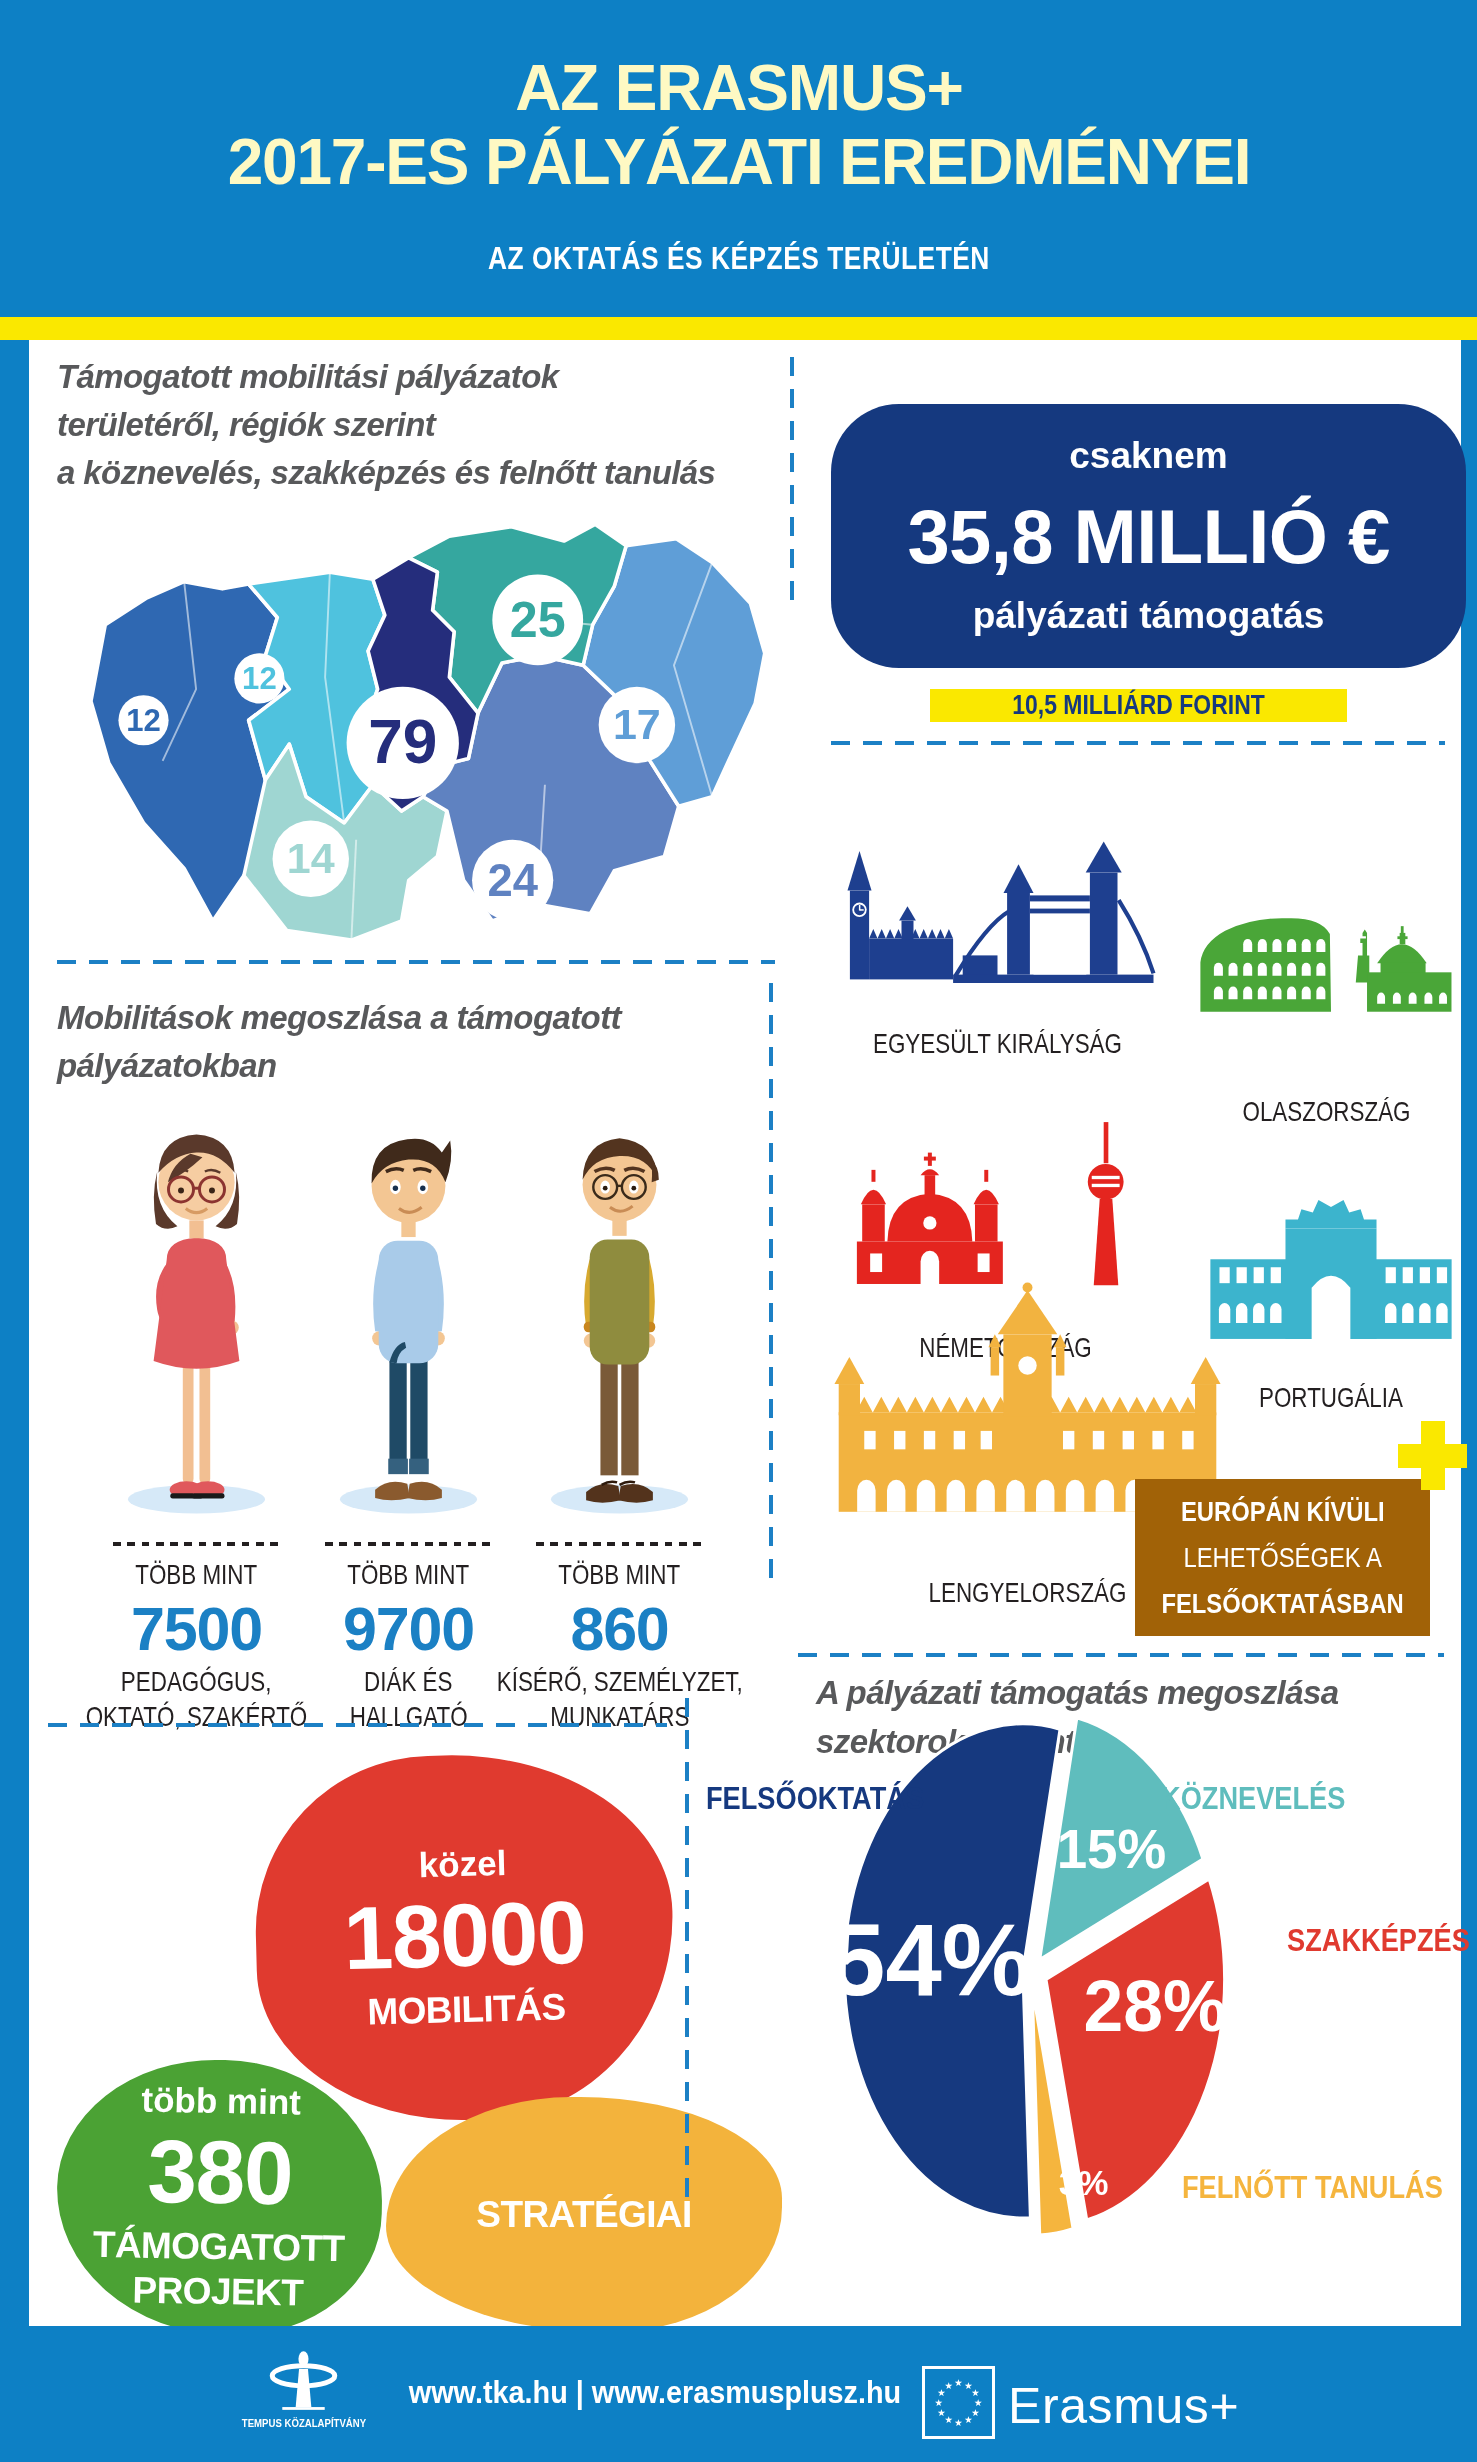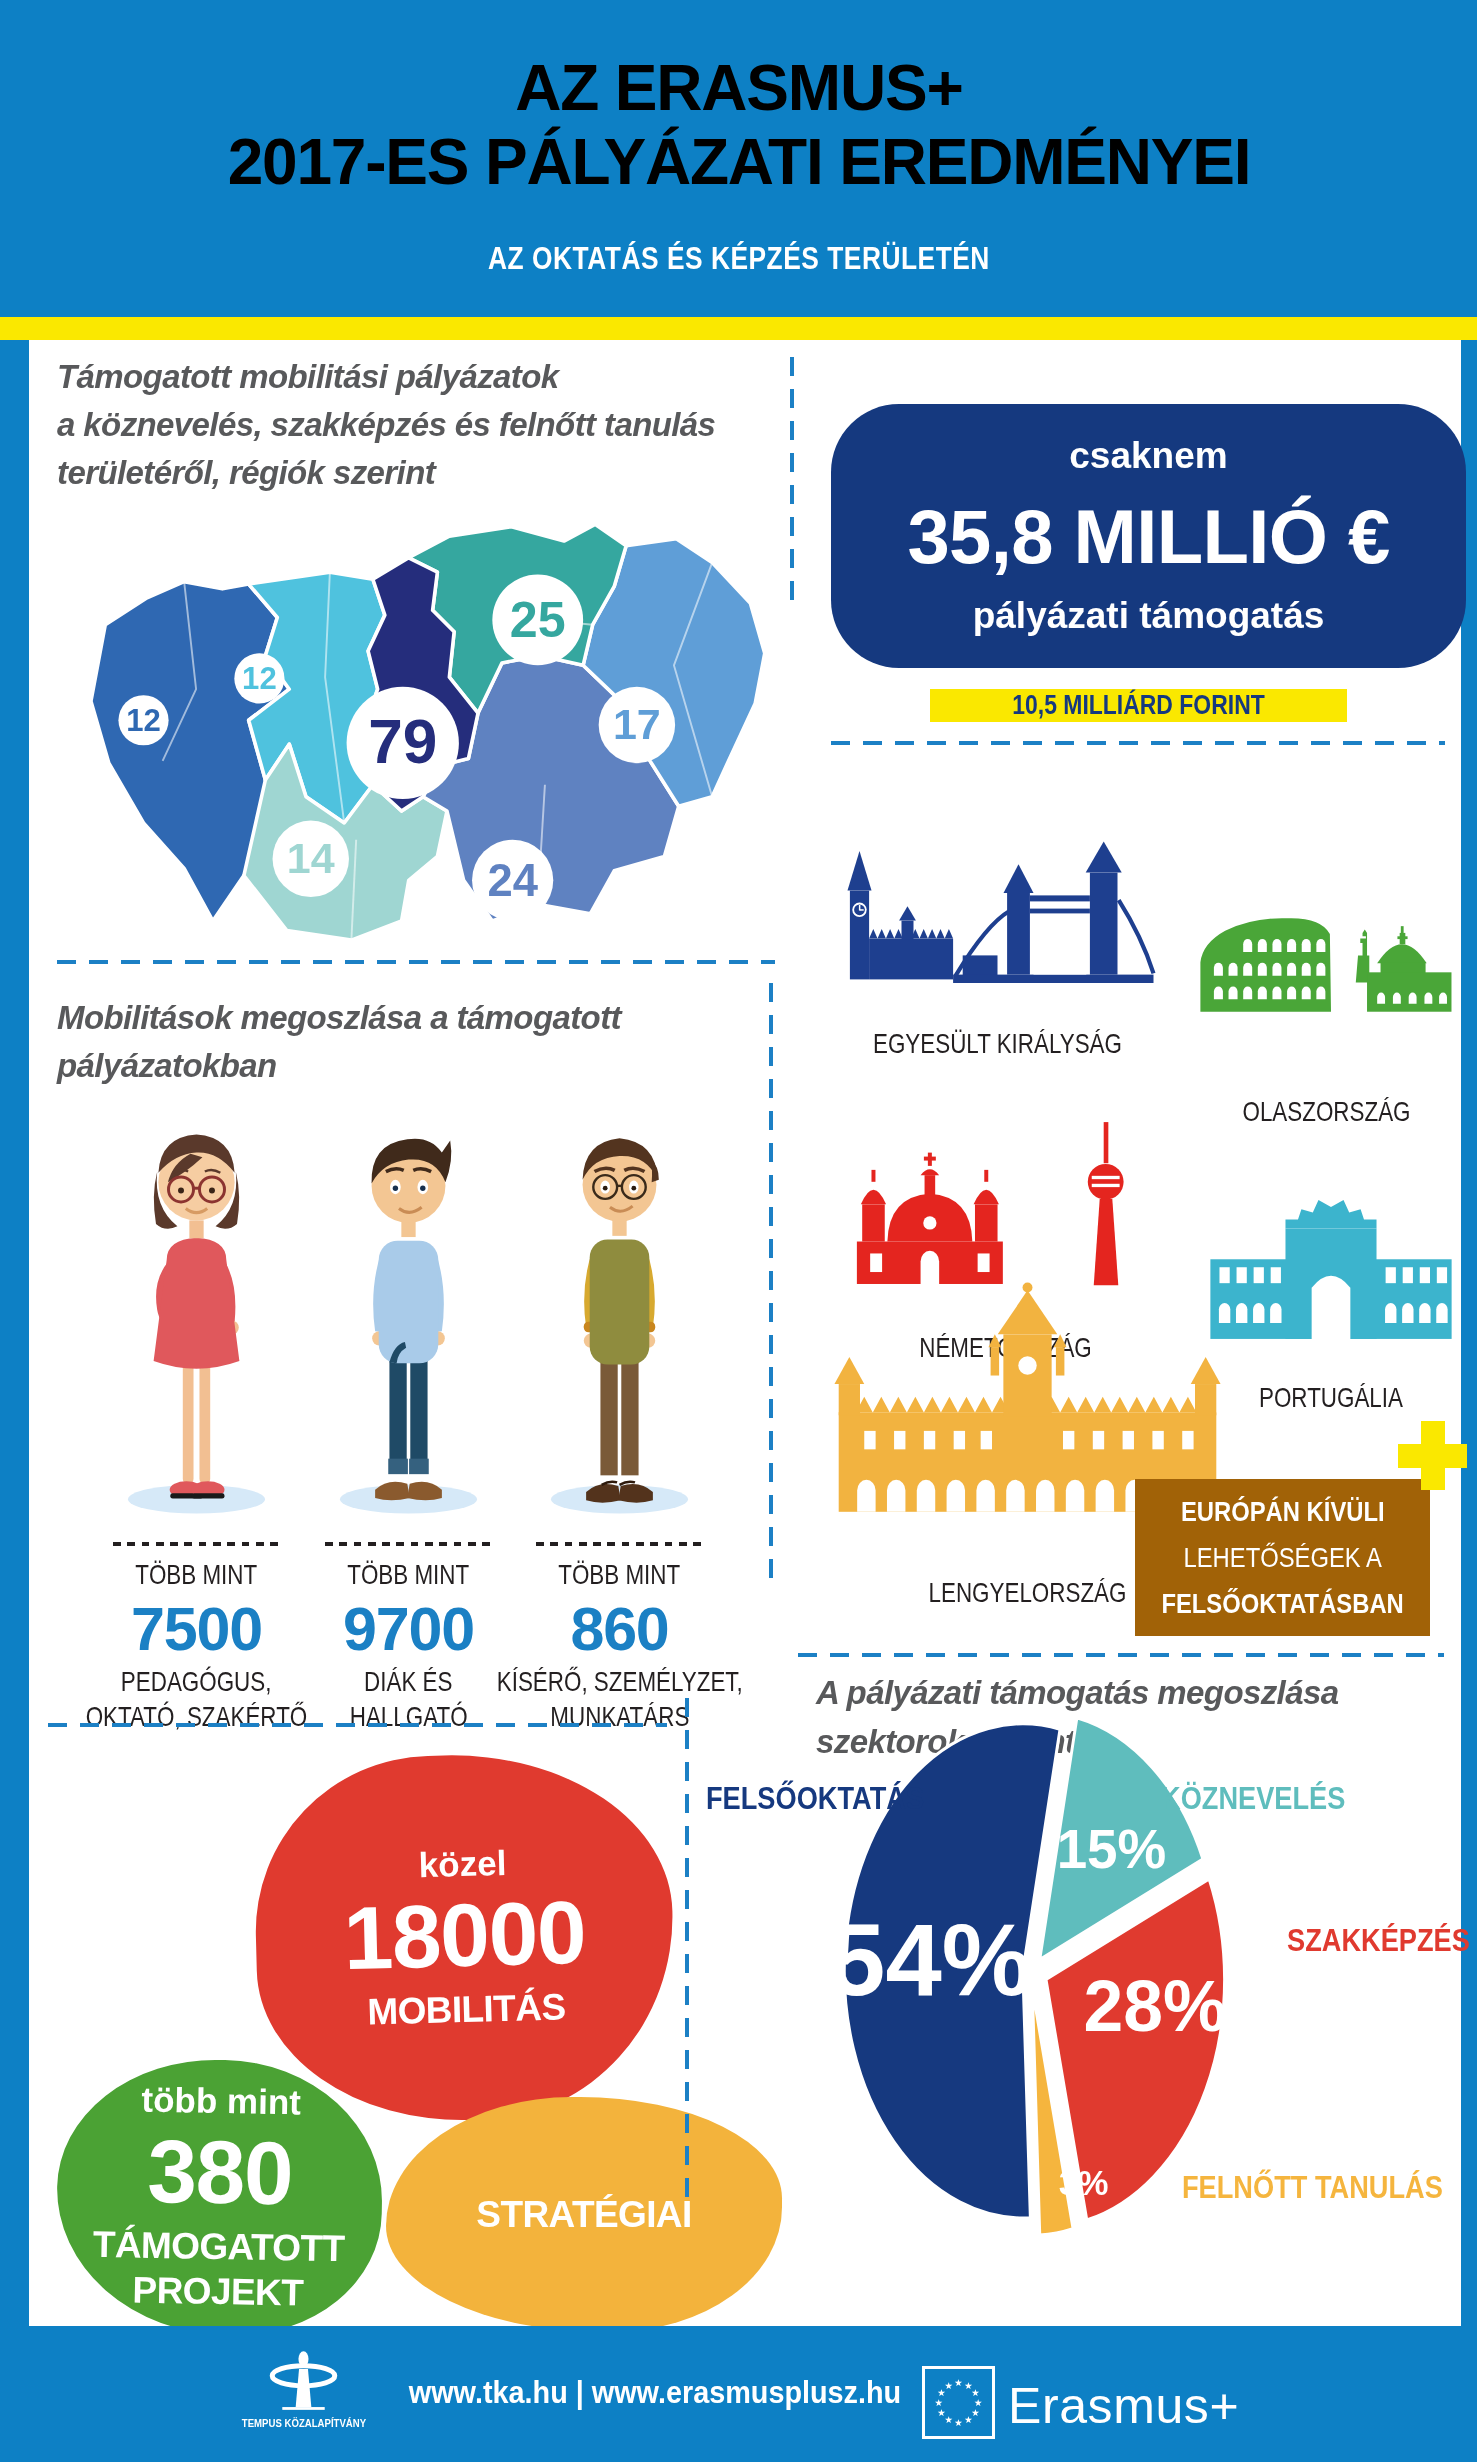--- a/index.html
+++ b/index.html
@@ -12,21 +12,21 @@
   .band { background:#0d80c5; }
   .sec-heading { font-style:italic; font-weight:bold; color:#58595b;
                  font-size:33px; line-height:48px; letter-spacing:-0.6px; }
 
   
   .dash-h { height:4.2px; background:repeating-linear-gradient(90deg,#1c80c5 0 19px, transparent 19px 32px); }
   .dash-v { width:4.2px;  background:repeating-linear-gradient(180deg,#1c80c5 0 19px, transparent 19px 32px); }
   .dash-black { height:3.6px; background:repeating-linear-gradient(90deg,#231f20 0 7.7px, transparent 7.7px 14.3px); }
 
   
-  .hdr-title { color:#000000; font-weight:800; font-size:64px; line-height:73px;
+  .hdr-title { color:#fef9c3; font-weight:800; font-size:64px; line-height:73px;
                letter-spacing:-1.2px; text-align:center; }
   .hdr-sub { color:#fff; font-weight:700; font-size:31px; text-align:center; letter-spacing:0.6px; }
 
   
   .fund-box { background:#15397f; border-radius:68px; color:#fff; display:flex;
               flex-direction:column; align-items:center; justify-content:center; }
   .fund-intro { font-size:37px; font-weight:700; }
   .fund-amount { font-size:76px; font-weight:800; letter-spacing:-0.6px; margin:15.5px 0; }
   .fund-caption { font-size:37px; font-weight:700; }
   .huf-bar { background:#fae800; color:#15397f; font-weight:700; font-size:27px;
@@ -83,22 +83,22 @@
     <div class="abs hdr-title" style="left:0;top:52px;width:1478px;">AZ ERASMUS+</div>
     <div class="abs hdr-title" style="left:0;top:126px;width:1478px;">2017-ES PÁLYÁZATI EREDMÉNYEI</div>
     <div class="abs hdr-sub cx85" style="left:0;top:241px;width:1478px;">AZ OKTATÁS ÉS KÉPZÉS TERÜLETÉN</div>
   </header>
   <div class="abs" style="left:0;top:317px;width:1478px;height:22.6px;background:#fae800;"></div>
   <div class="abs band" style="left:0;top:340px;width:29px;height:2122px;"></div>
   <div class="abs band" style="left:1461px;top:340px;width:16.7px;height:2122px;"></div>
 
   <div class="abs sec-heading" style="left:57px;top:353px;width:724px;">
     <div>Támogatott mobilitási pályázatok</div>
+    <div>területéről, régiók szerint</div>
     <div>a köznevelés, szakképzés és felnőtt tanulás</div>
-    <div>területéről, régiók szerint</div>
   </div>
 
   <svg class="abs" style="left:43px;top:510px;" width="741" height="442" viewBox="0 0 620 370">
     <g stroke="#fff" stroke-width="3" stroke-linejoin="round">
 
       <path d="M52,96 L86,74 118,60 150,66 172,62 196,90 186,122 206,150 172,176 186,226 196,268 168,306 142,344 118,300 84,262 55,212 40,160 Z" fill="#2f68b2"></path>
 
       <path d="M172,62 L240,52 276,58 286,88 272,118 280,150 266,190 276,230 252,262 220,240 206,196 186,226 172,176 206,150 186,122 196,90 Z" fill="#4fc2de"></path>
 
       <path d="M186,226 L206,196 220,240 252,262 276,230 300,252 318,240 338,252 330,290 306,310 300,344 258,360 204,352 168,306 Z" fill="#9fd6d2"></path>

